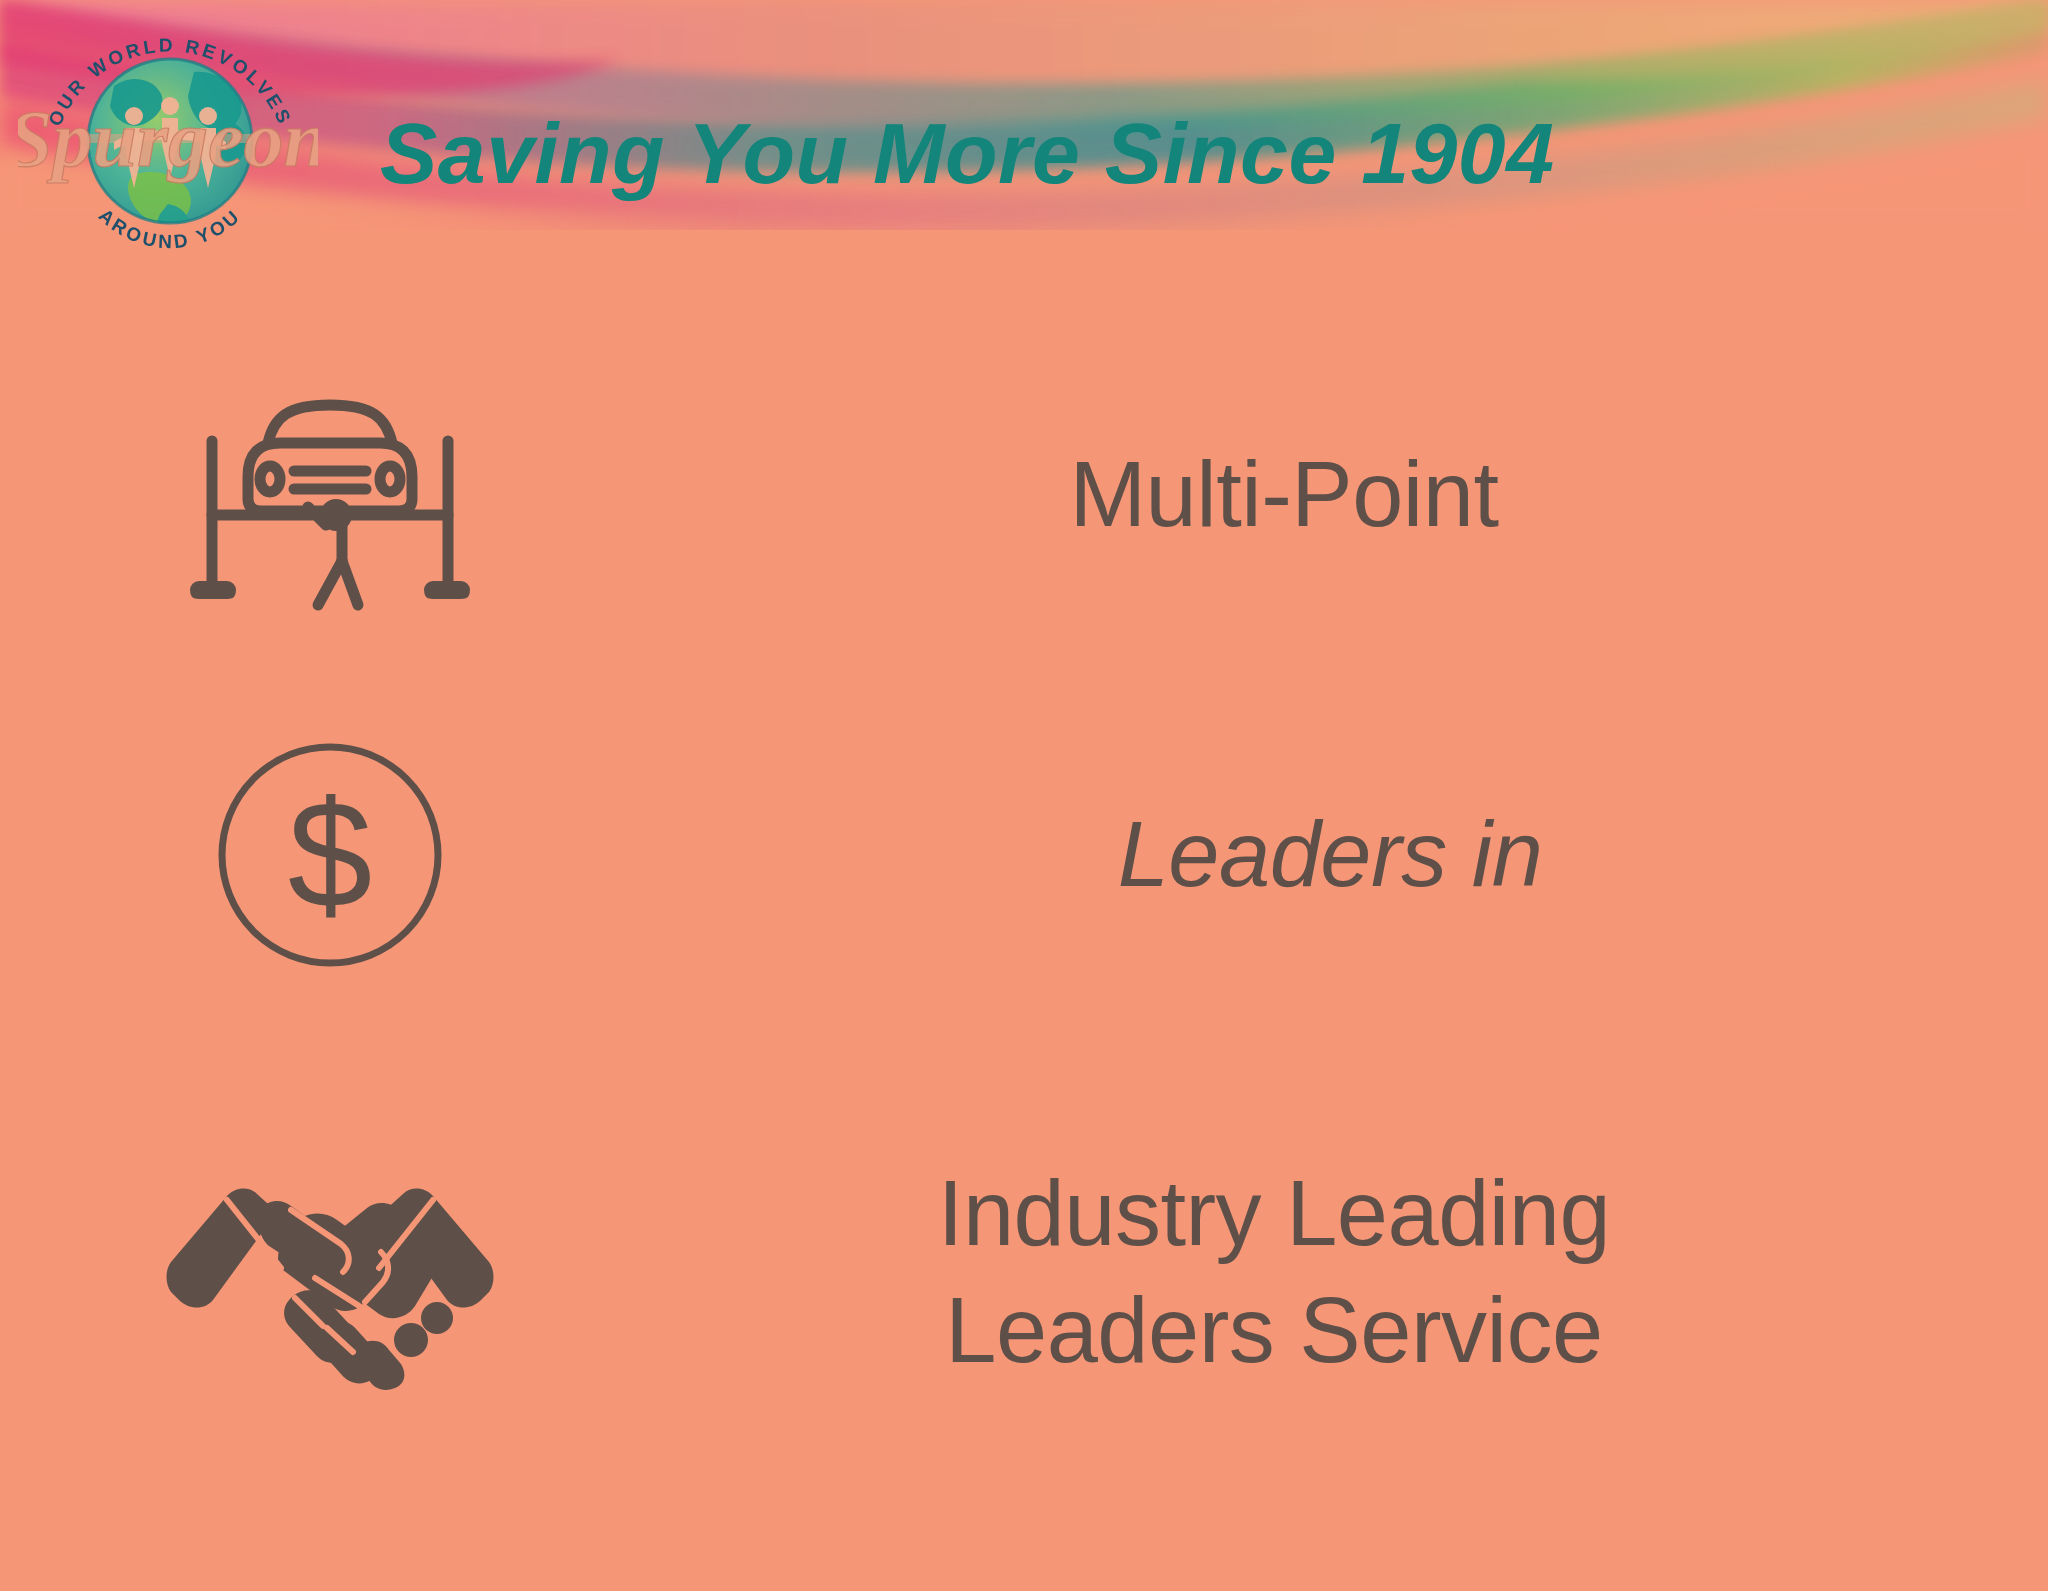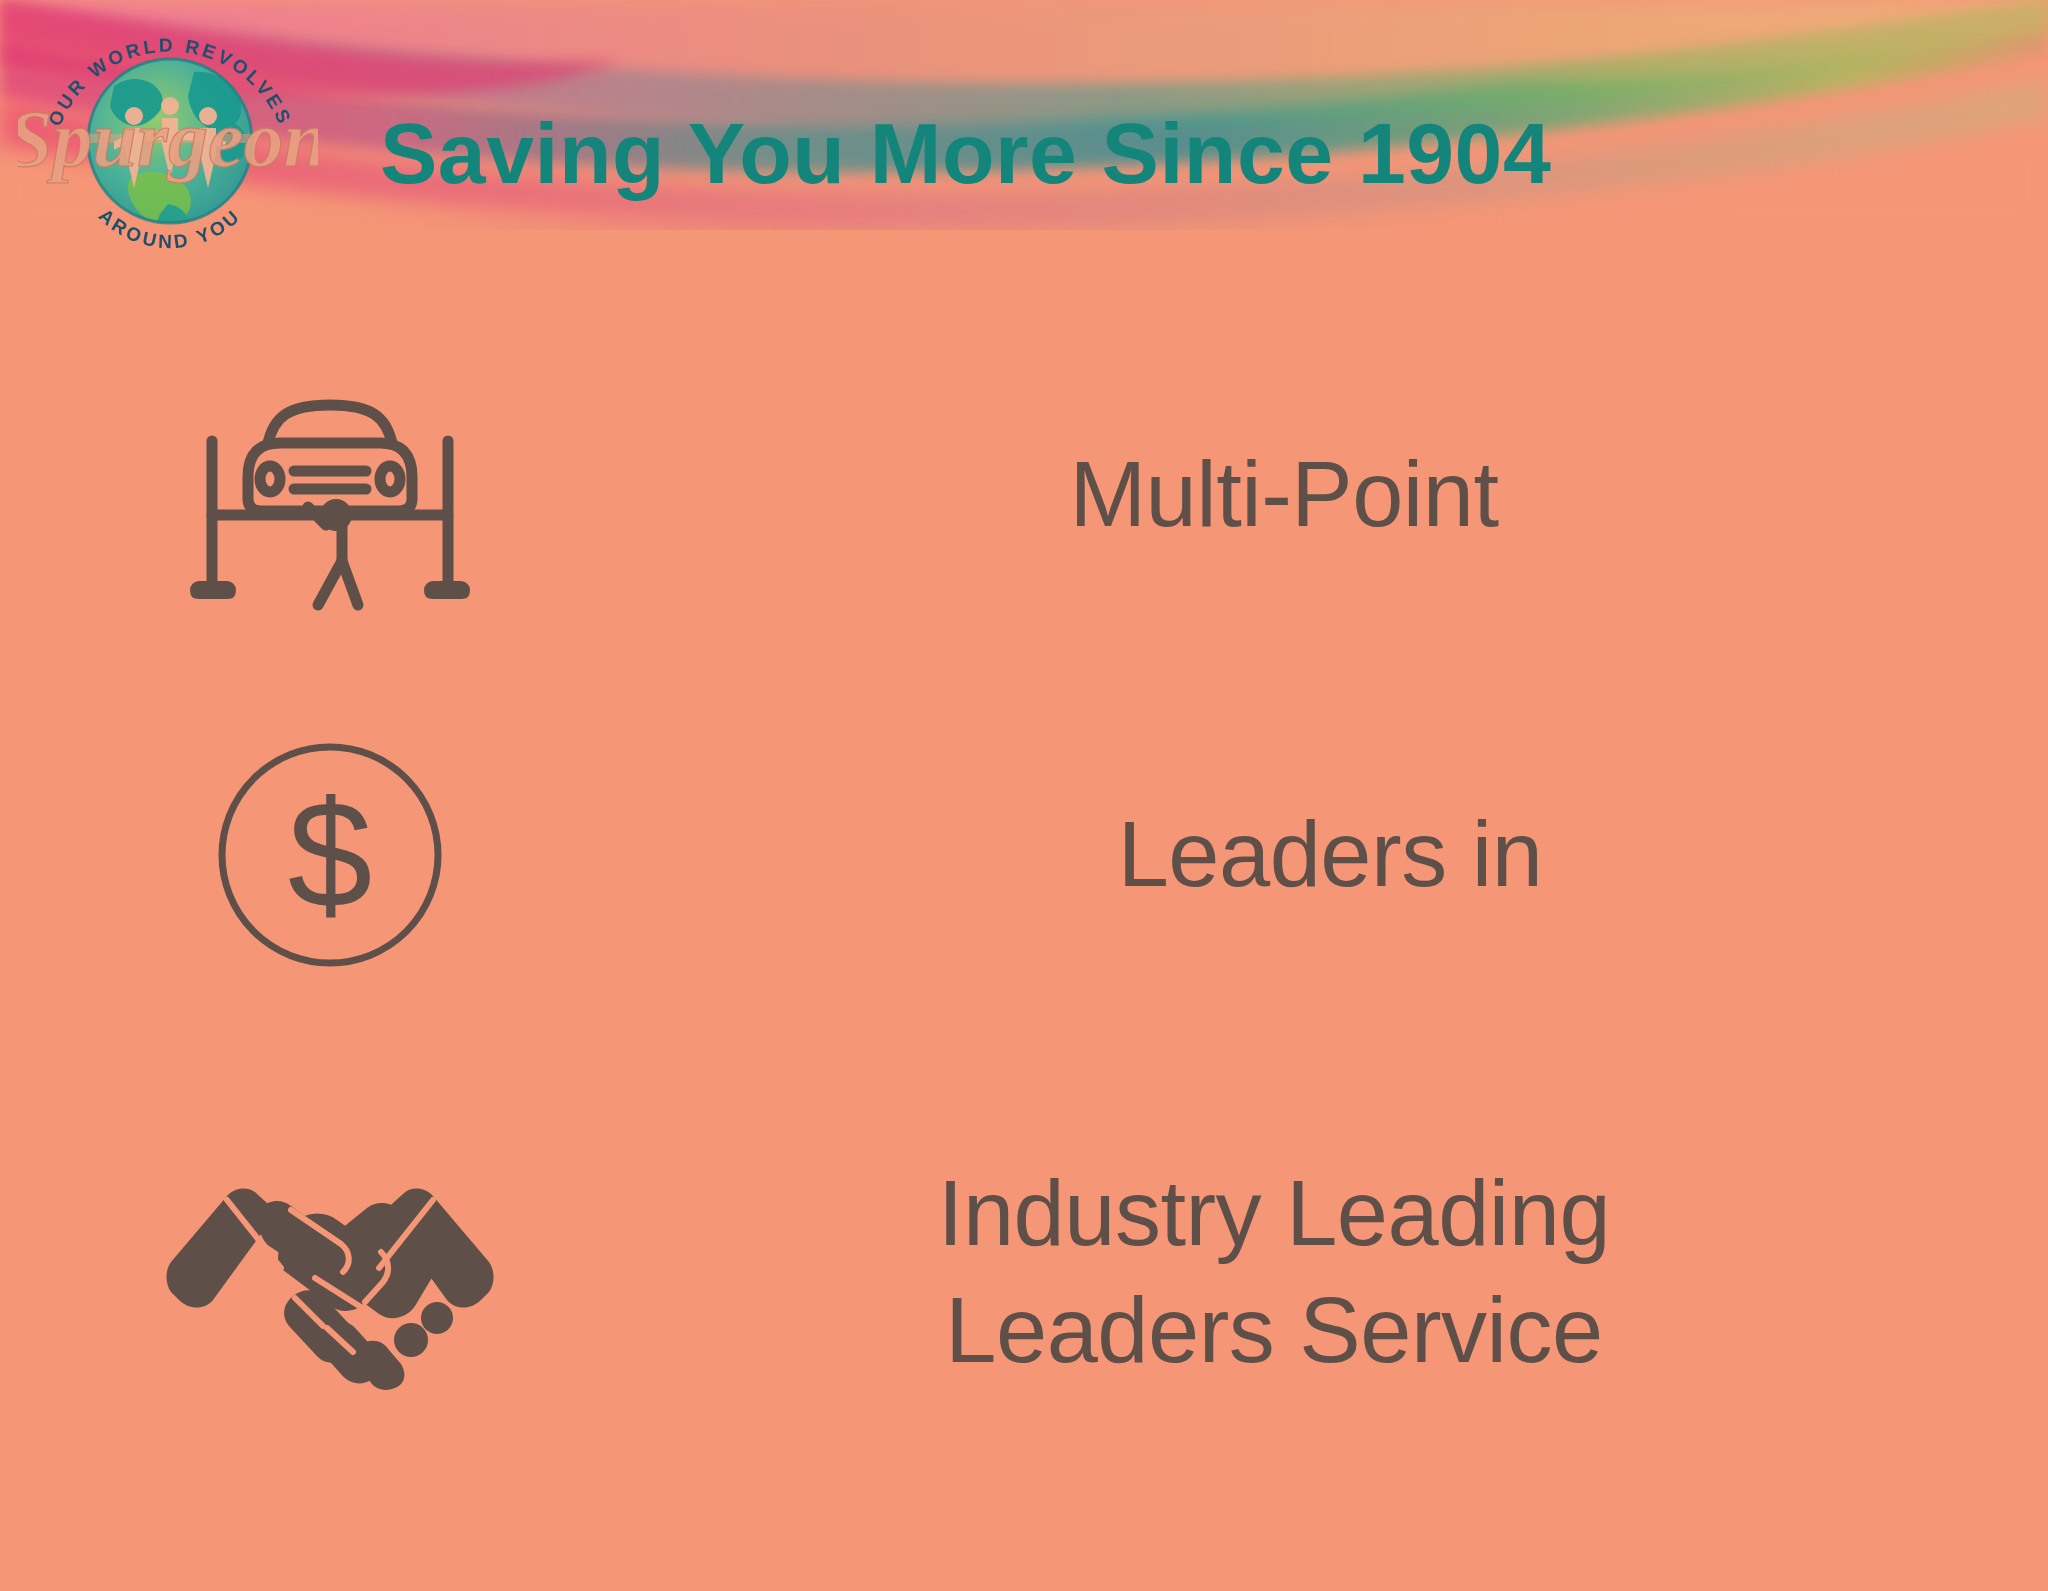--- a/index.html
+++ b/index.html
@@ -41,20 +41,21 @@
   
   #headline {
     position: absolute;
     left: 380px;
     top: 98px;
     width: 1650px;
     height: 110px;
     color: #14857B;
     font-size: 86px;
     font-weight: bold;
+    font-style: italic;
     letter-spacing: 0.5px;
     line-height: 110px;
     white-space: nowrap;
     text-align: left;
   }
 
   
   .feature-row {
     position: absolute;
     left: 0;
@@ -80,21 +81,21 @@
     color: #5E5048;
     font-size: 92px;
     line-height: 1.28;
     text-align: center;
     padding-right: 120px;
     letter-spacing: -0.5px;
   }
   .feature-text .line-1,
   .feature-text .line-2 { display: block; white-space: nowrap; }
   #row-0 .feature-text { padding-right: 140px; }
-  #row-1 .feature-text { padding-right: 48px; }
+  #row-1 .feature-text { padding-right: 48px; font-style: italic; }
   #row-2 .feature-text { padding-right: 160px; }
 </style>
 </head>
 <body>
 
 <div id="slide">
 
   <div id="ribbon">
     <svg viewBox="0 0 2048 230" preserveAspectRatio="none" aria-hidden="true">
       <defs>

